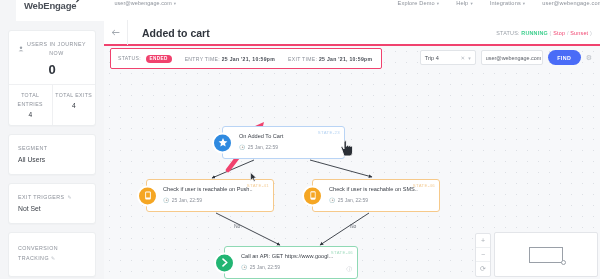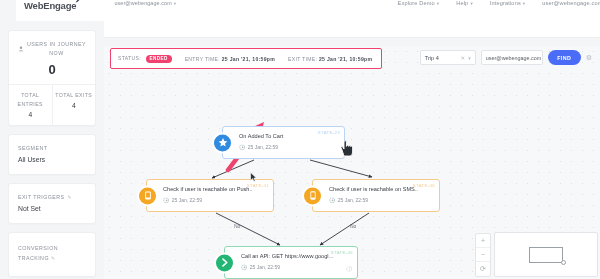--- a/index.html
+++ b/index.html
@@ -184,20 +184,37 @@
       <span>user@webengage.com</span><span class="caret">▾</span>
     </div>
     <div class="nav-right">
       <div class="nav-item"><span>Explore Demo</span><span class="caret">▾</span></div>
       <div class="nav-item"><span>Help</span><span class="caret">▾</span></div>
       <div class="nav-item"><span>Integrations</span><span class="caret">▾</span></div>
       <div class="nav-item"><span>user@webengage.com</span><span class="caret">▾</span></div>
     </div>
   </div>
 
+  <div class="subhead">
+    <div class="backbtn">
+      <svg width="9" height="7" viewBox="0 0 9 7">
+        <path d="M8 3.5 H1.6 M3.6 1.3 L1.2 3.5 L3.6 5.7" stroke="#9aa0a8" stroke-width="0.9" fill="none" stroke-linecap="round"></path>
+      </svg>
+    </div>
+    <div class="page-title">Added to cart</div>
+    <div class="status-right">
+      <span class="lbl">STATUS:</span>
+      <span class="run">RUNNING</span>
+      <span class="sep">(</span>
+      <span class="lnk">Stop</span>
+      <span class="sep">/</span>
+      <span class="lnk">Sunset</span>
+      <span class="sep">)</span>
+    </div>
+  </div>
 
   <div class="rail">
 
     <div class="card">
       <div class="card-pad" style="padding-bottom:2px;">
         <div class="ujn-title">
           <svg width="6" height="6" viewBox="0 0 8 8">
             <circle cx="4" cy="2.3" r="1.6" fill="#9aa0a8"></circle>
             <path d="M0.8 7 Q4 4 7.2 7 Z" fill="#9aa0a8"></path>
           </svg>

